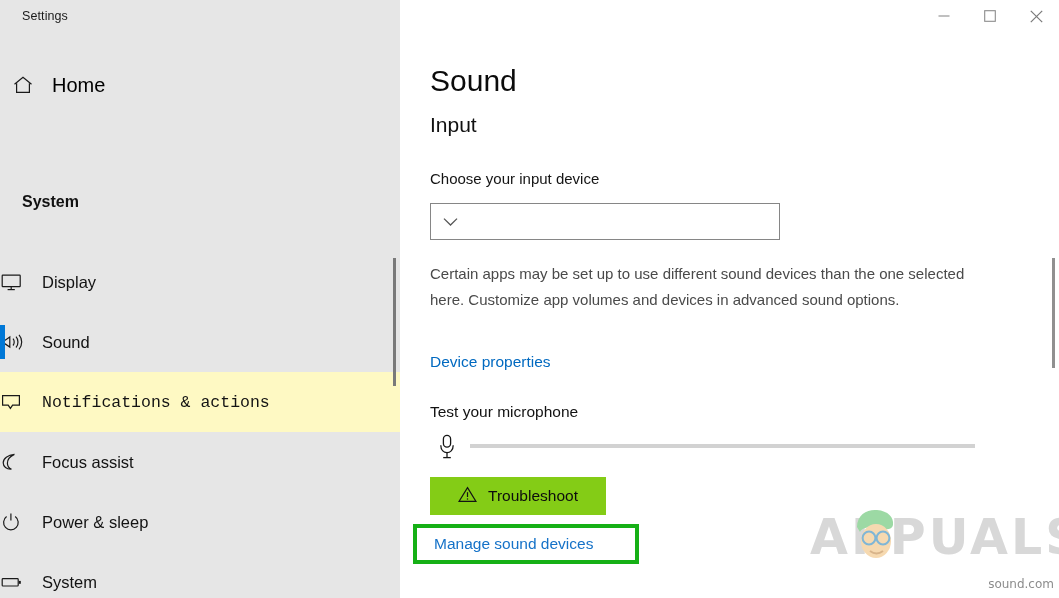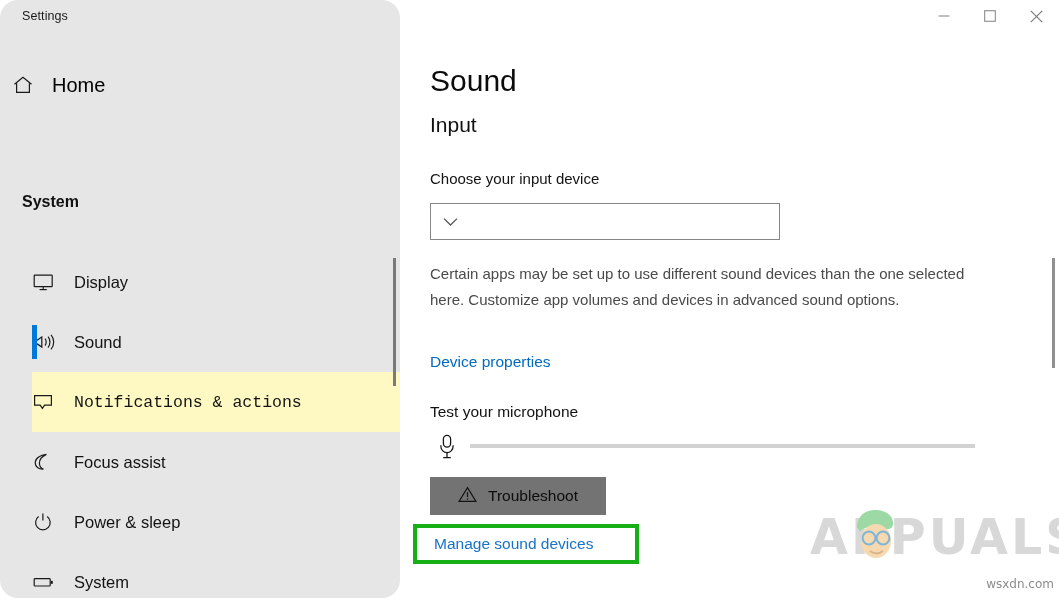--- a/index.html
+++ b/index.html
@@ -16,21 +16,20 @@
     display: flex;
   }
 
   
   #sidebar {
     position: relative;
     width: 400px;
     height: 598px;
     background: #e6e6e6;
     flex: 0 0 400px;
-    border-radius: 18px;
   }
   #titlebar-left {
     height: 32px;
     display: flex;
     align-items: center;
     padding-left: 22px;
   }
   #titlebar-left .app-title {
     font-size: 12.5px;
     color: #1a1a1a;
@@ -81,21 +80,20 @@
     position: absolute;
     left: 0; top: 252px;
     width: 400px;
   }
   .nav-item {
     position: relative;
     display: flex;
     align-items: center;
     height: 60px;
     cursor: default;
-    margin-left: 32px;
   }
   .nav-item.hover { background: #fef9c3; font-family: Liberation Mono, monospace; }
   .nav-item .accent {
     position: absolute;
     left: 0; top: 50%;
     transform: translateY(-50%);
     width: 5px; height: 34px;
     background: #0078d7;
     display: none;
   }
@@ -218,21 +216,21 @@
     position: absolute;
     left: 40px; top: 13px;
     width: 505px; height: 4px;
     background: #d2d2d2;
   }
 
   #troubleshoot {
     position: absolute;
     left: 30px; top: 477px;
     width: 176px; height: 38px;
-    background: #737373;
+    background: #84cc16;
     border: 0;
     display: flex;
     align-items: center;
     justify-content: center;
     gap: 11px;
     font-family: "Liberation Sans", sans-serif;
     font-size: 15.5px;
     color: #0d0d0d;
     cursor: default;
   }
@@ -474,14 +472,14 @@
         <line x1="27.4" y1="33" x2="28.6" y2="33" stroke="#7fb6d6" stroke-width="2"></line>
         <path d="M22 46 C26 49 31 49 35 46" fill="none" stroke="#d8b48a" stroke-width="2"></path>
       </svg>
     </div>
 
     <div id="main-scroll">
       <div class="thumb"></div>
     </div>
   </div>
 
-  <div id="wm-domain">wsxdn.com</div>
+  <div id="wm-domain">sound.com</div>
 </div>
 
 </body></html>

